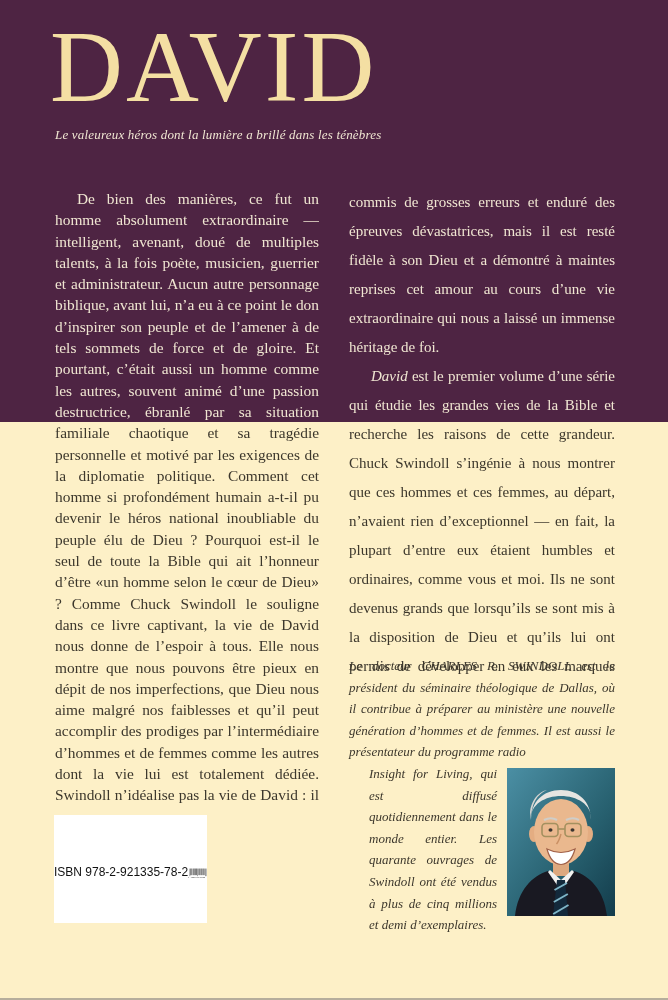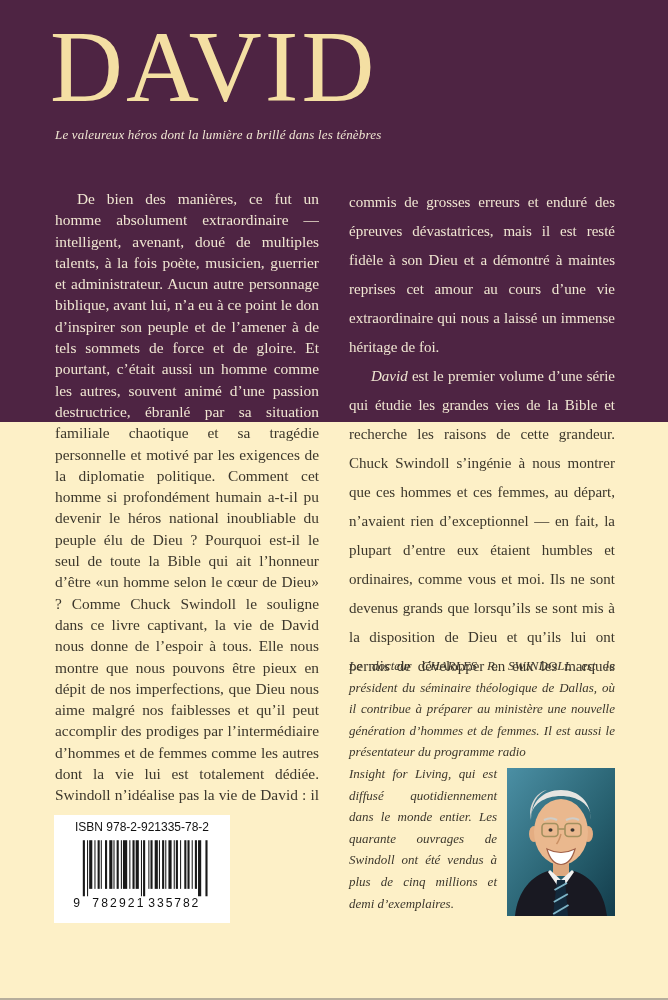--- a/index.html
+++ b/index.html
@@ -65,38 +65,38 @@
     position: absolute;
     left: 349px;
     top: 655px;
     width: 266px;
     font-style: italic;
     font-size: 13px;
     line-height: 21.6px;
     color: var(--c-ink, #3C372C);
     text-align: justify;
   }
-  .bio-wrap { overflow: visible; }
+  .bio-wrap { overflow: visible; margin-left: 20px; }
   .photo-float {
     float: right;
     width: 108px;
     height: 148px;
     margin: 5px 0 6px 10px;
   }
   .photo-float svg { display: block; width: 100%; height: 100%; }
 
   .barcode-box {
     position: absolute;
     left: 54px;
     top: 815px;
-    width: 176px;
+    width: 153px;
     height: 108px;
     background: #ffffff;
     display: flex;
-    flex-direction: column;
+    flex-direction: row;
     align-items: center;
     padding-top: 5px;
   }
   .isbn {
     font-family: "Liberation Sans", "DejaVu Sans", sans-serif;
     font-size: 12px;
     color: #111111;
     white-space: nowrap;
   }
   .bars-svg { margin-top: 2px; }

